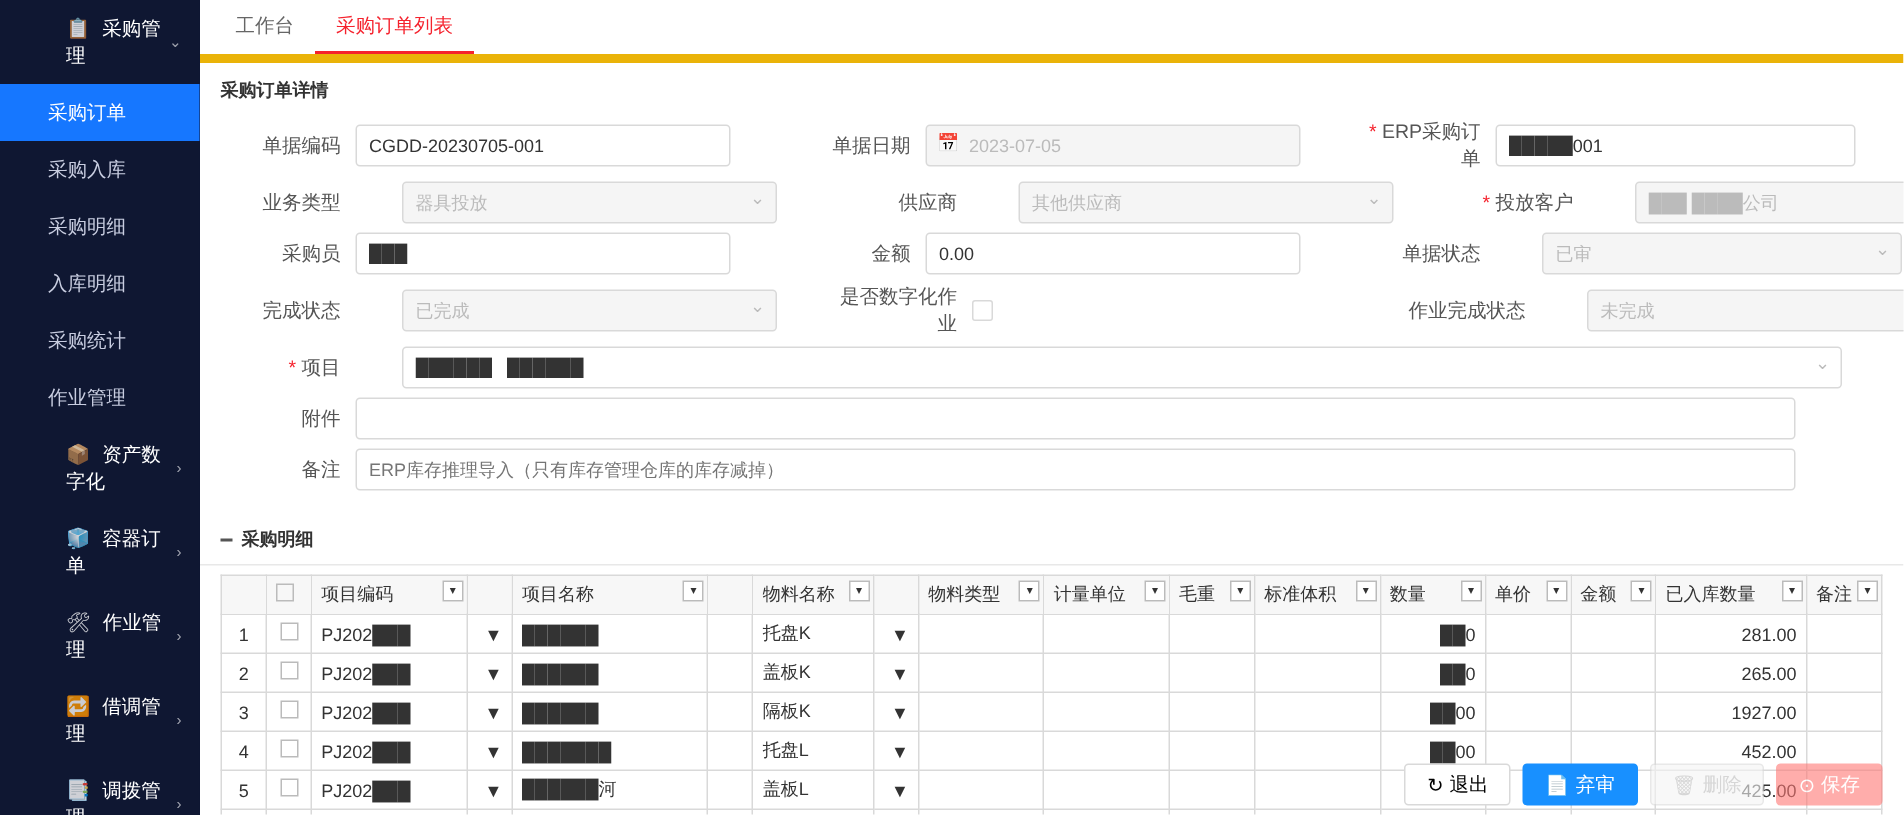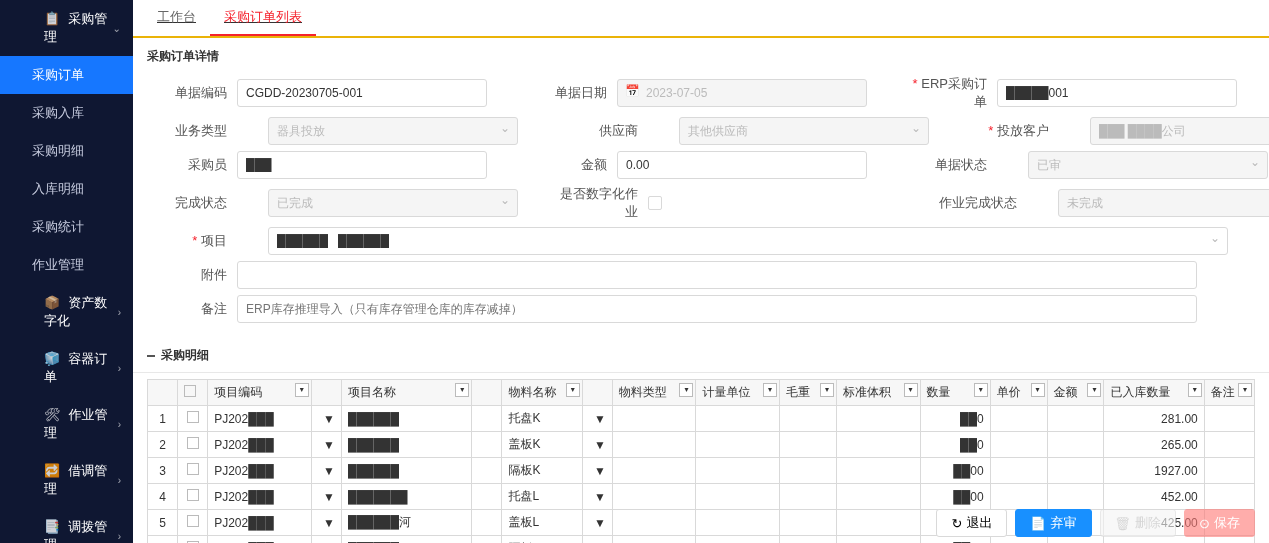--- a/index.html
+++ b/index.html
@@ -10,21 +10,21 @@
 .sidebar { width: 133px; background: #0f1732; color: #fff; overflow-y: auto; }
 .side-item { display: flex; align-items: center; padding: 10px 12px; cursor: pointer; position: relative; font-size: 13px; }
 .side-item.top { justify-content: space-between; margin-left: 32px; }
 .side-item .icn { width: 16px; margin-right: 8px; opacity: .8; font-size: 13px; }
 .side-item .chev { font-size: 10px; opacity: .6; }
 .side-sub { padding: 10px 12px 10px 32px; cursor: pointer; font-size: 13px; color: #c8cde0; }
 .side-sub.active { background: #1677ff; color: #fff; }
 
 
 .main { flex: 1; display: flex; flex-direction: column; min-width: 0; }
-.tabs { display: flex; border-bottom: 2px solid #eab308; padding-left: 10px; text-decoration: underline; }
+.tabs { display: flex; border-bottom: 6px solid #eab308; padding-left: 10px; }
 .tab { padding: 8px 14px; cursor: pointer; color: #666; font-size: 13px; }
 .tab.active { color: #f5222d; border-bottom: 2px solid #f5222d; }
 .page-title { font-size: 12px; font-weight: bold; padding: 10px 14px; }
 
 
 .form-area { padding: 0 14px 10px; }
 .form-row { display: flex; margin-bottom: 6px; }
 .form-cell { display: flex; align-items: center; margin-right: 40px; }
 .form-cell .lbl { width: 90px; text-align: right; padding-right: 10px; color: #555; font-size: 13px; }
 .form-cell.req .lbl::before { content: "* "; color: #f5222d; }

